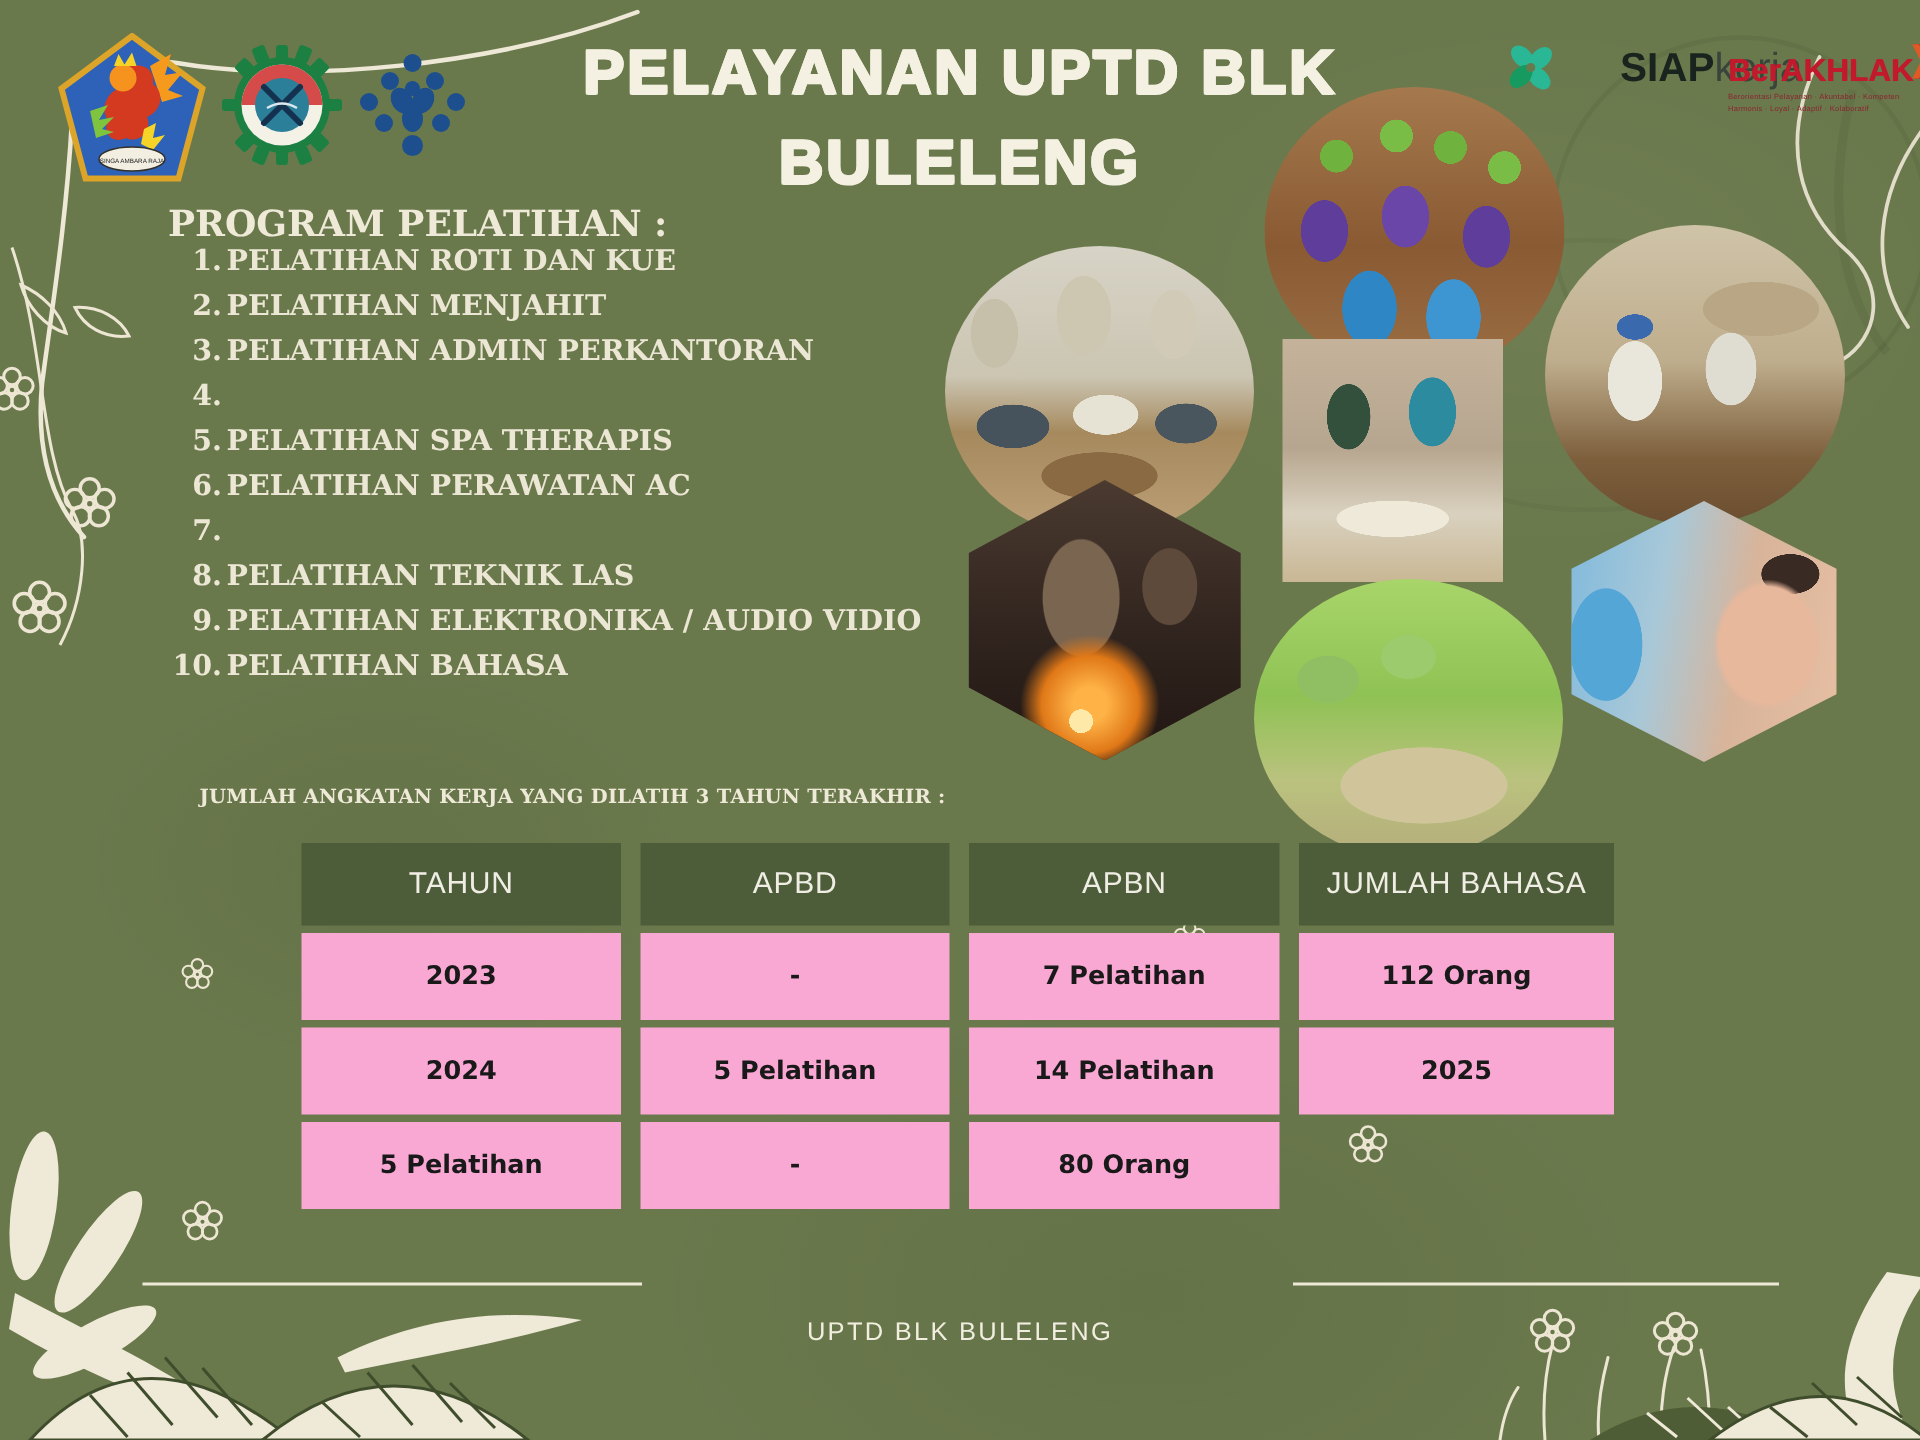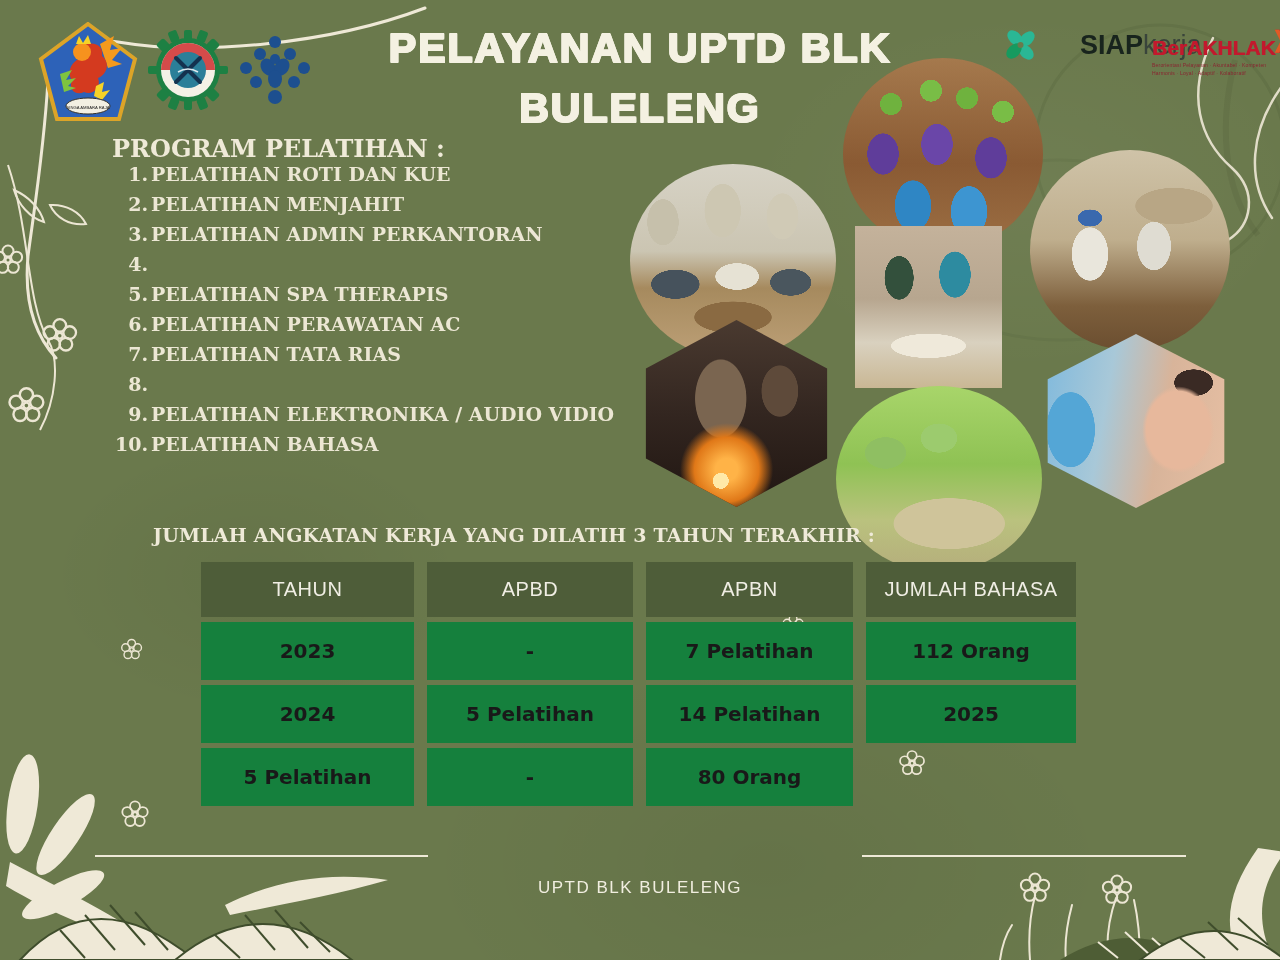--- a/index.html
+++ b/index.html
@@ -126,40 +126,39 @@
     background:
       radial-gradient(ellipse 58px 70px at 72% 55%, #e7b89c 55%, transparent 62%),
       radial-gradient(ellipse 32px 22px at 80% 28%, #3a2a24 60%, transparent 61%),
       radial-gradient(ellipse 40px 62px at 16% 55%, #54a6d6 60%, transparent 61%),
       linear-gradient(100deg,#7cb8dd 0%,#a8c8d8 35%,#d8b49a 62%,#e8c0a4 100%);
   }
 
   
   .stats-heading{
     left:133px;top:524px;
-    font-family:"DejaVu Serif",serif;font-weight:bold;font-size:19px;color:#efead8;
+    font-family:"DejaVu Serif",serif;font-weight:bold;font-size:13px;color:#efead8;
     letter-spacing:.2px;
-    margin-left:20px;
   }
   .data-table{
     left:201px;top:562px;width:878px;
     display:grid;
     grid-template-columns:213px 206px 207px 210px;
     grid-template-rows:55px 58px 58px 58px;
     column-gap:13px;row-gap:5px;
   }
   .th{
     background:#4e5d39;color:#f0eee4;
     display:flex;align-items:center;justify-content:center;
     font-size:20px;letter-spacing:.5px;
   }
   .td{
-    background:#15803d;color:#191919;
+    background:#f9a8d4;color:#191919;
     display:flex;align-items:center;justify-content:center;
-    font-family:"DejaVu Sans",sans-serif;font-weight:bold;font-size:20px;
+    font-family:"DejaVu Sans",sans-serif;font-weight:bold;font-size:17px;
   }
 
   
   .footer-label{
     left:340px;top:878px;width:600px;text-align:center;
     font-size:17px;letter-spacing:1.5px;color:#f1eee0;
   }
   .footer-line{height:2px;background:#eee9d7;top:855px;}
   #footer-line-left{left:95px;width:333px;}
   #footer-line-right{left:862px;width:324px;}
@@ -372,24 +371,24 @@
     <div class="prog-item">
       <span class="prog-num">5.</span>
       <span class="prog-label">PELATIHAN SPA THERAPIS</span>
     </div>
     <div class="prog-item">
       <span class="prog-num">6.</span>
       <span class="prog-label">PELATIHAN PERAWATAN AC</span>
     </div>
     <div class="prog-item">
       <span class="prog-num">7.</span>
-      <span class="prog-label">PELATIHAN TATA RIAS</span>
     </div>
     <div class="prog-item">
       <span class="prog-num">8.</span>
+      <span class="prog-label">PELATIHAN TEKNIK LAS</span>
     </div>
     <div class="prog-item">
       <span class="prog-num">9.</span>
       <span class="prog-label">PELATIHAN ELEKTRONIKA / AUDIO VIDIO</span>
     </div>
     <div class="prog-item">
       <span class="prog-num">10.</span>
       <span class="prog-label">PELATIHAN BAHASA</span>
     </div>
   </div>

